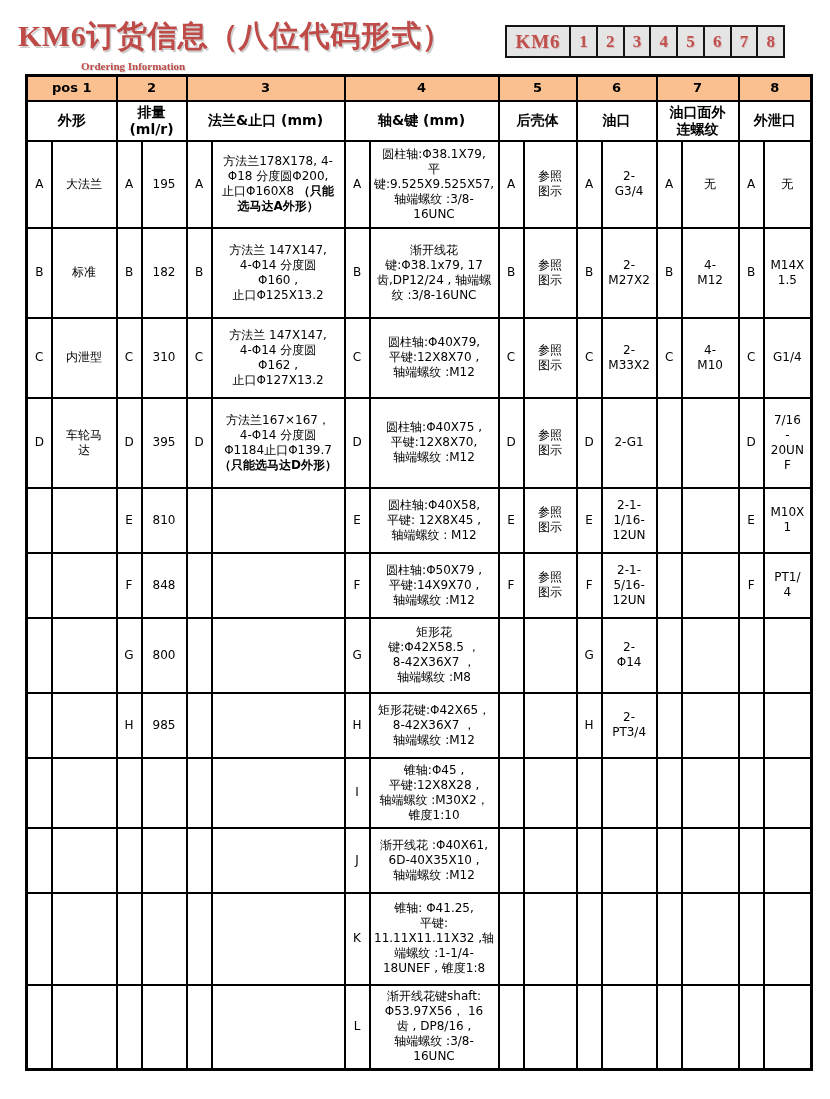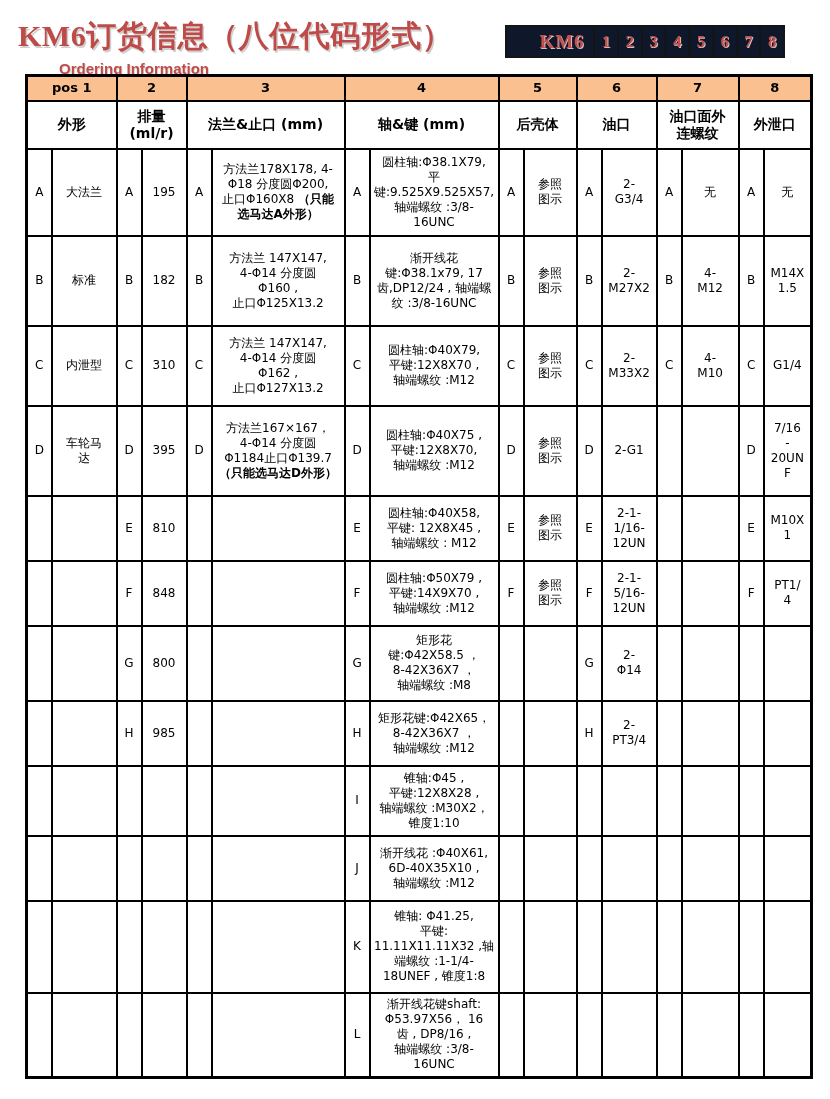--- a/index.html
+++ b/index.html
@@ -7,28 +7,28 @@
     position:relative;width:830px;height:1099px;background:#fff;overflow:hidden;
     font-family:"DejaVu Sans","Liberation Sans",sans-serif;color:#000;
   }
   .title{
     position:absolute;left:18px;top:16px;
     font-family:"Liberation Serif","DejaVu Serif",serif;
     font-weight:bold;font-size:30px;color:#BE4B48;
     text-shadow:1.5px 1.5px 0 #cfcfcf;letter-spacing:.5px;
   }
   .subtitle{
-    position:absolute;left:59px;top:60px;
-    font-family:Liberation Sans, sans-serif;
-    font-weight:bold;font-size:15px;color:#BE4B48;
+    position:absolute;left:81px;top:60px;
+    font-family:Liberation Serif, serif;
+    font-weight:bold;font-size:11px;color:#BE4B48;
     text-shadow:1px 1px 0 #d8d8d8;
   }
   .code-box{
     position:absolute;left:505px;top:25px;width:280px;height:33px;
-    display:flex;border:2px solid #141414;background:#0f172a;box-sizing:border-box;padding-left:24px;
+    display:flex;border:2px solid #141414;background:#e5e5e5;box-sizing:border-box;
   }
   .code-cell{
     flex:1;display:flex;align-items:center;justify-content:center;
     border-left:2px solid #141414;
     font-family:"Liberation Serif","DejaVu Serif",serif;
     font-weight:bold;font-size:17px;color:#C0504D;
     text-shadow:1px 1px 0 #d8bdbd;
   }
   .code-prefix{
     flex:0 0 62px;border-left:none;font-size:19px;letter-spacing:1px;
@@ -96,21 +96,21 @@
         <tr class="pos-row" style="height: 25px;">
           <th colspan="2">pos 1</th>
           <th colspan="2">2</th>
           <th colspan="2">3</th>
           <th colspan="2">4</th>
           <th colspan="2">5</th>
           <th colspan="2">6</th>
           <th colspan="2">7</th>
           <th colspan="2">8</th>
         </tr>
-        <tr class="label-row" style="height: 48px;">
+        <tr class="label-row" style="height: 40px;">
           <th colspan="2">外形</th>
           <th colspan="2">排量
 (ml/r)</th>
           <th colspan="2">法兰&amp;止口 (mm)</th>
           <th colspan="2">轴&amp;键 (mm)</th>
           <th colspan="2">后壳体</th>
           <th colspan="2">油口</th>
           <th colspan="2">油口面外
 连螺纹</th>
           <th colspan="2">外泄口</th>

